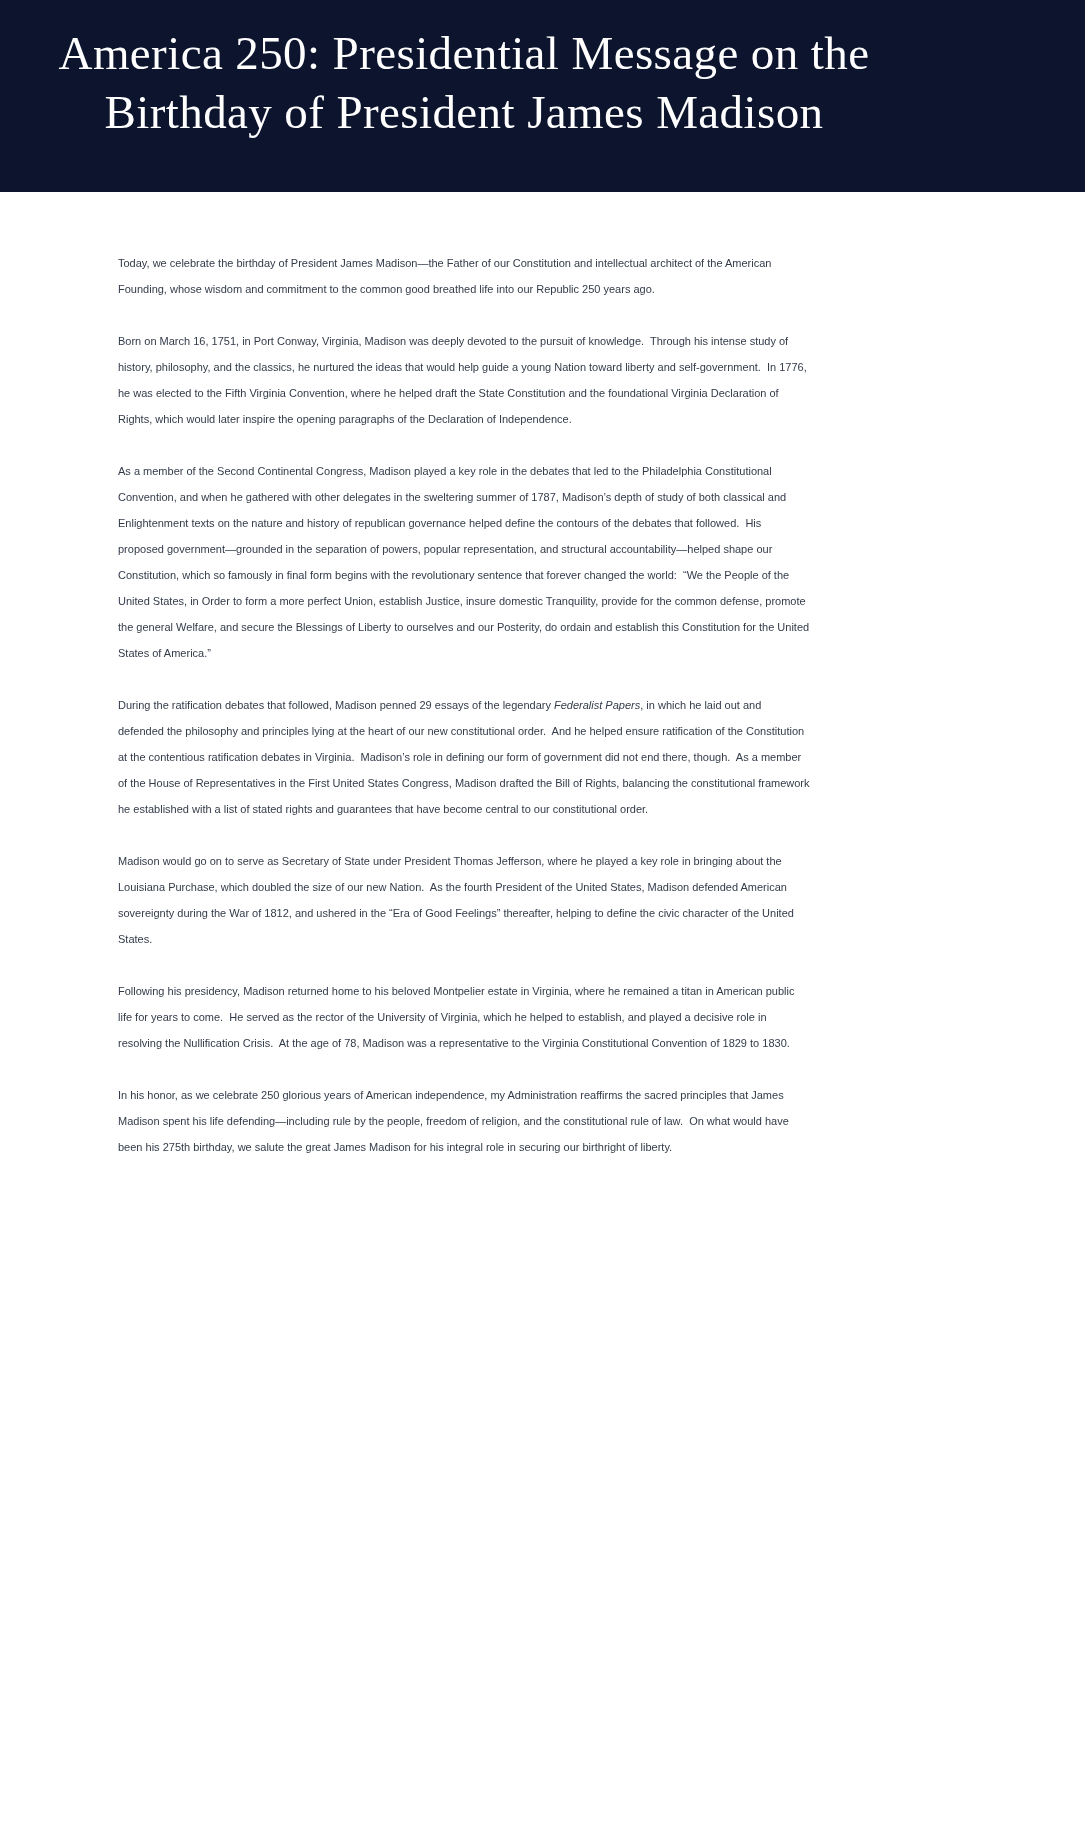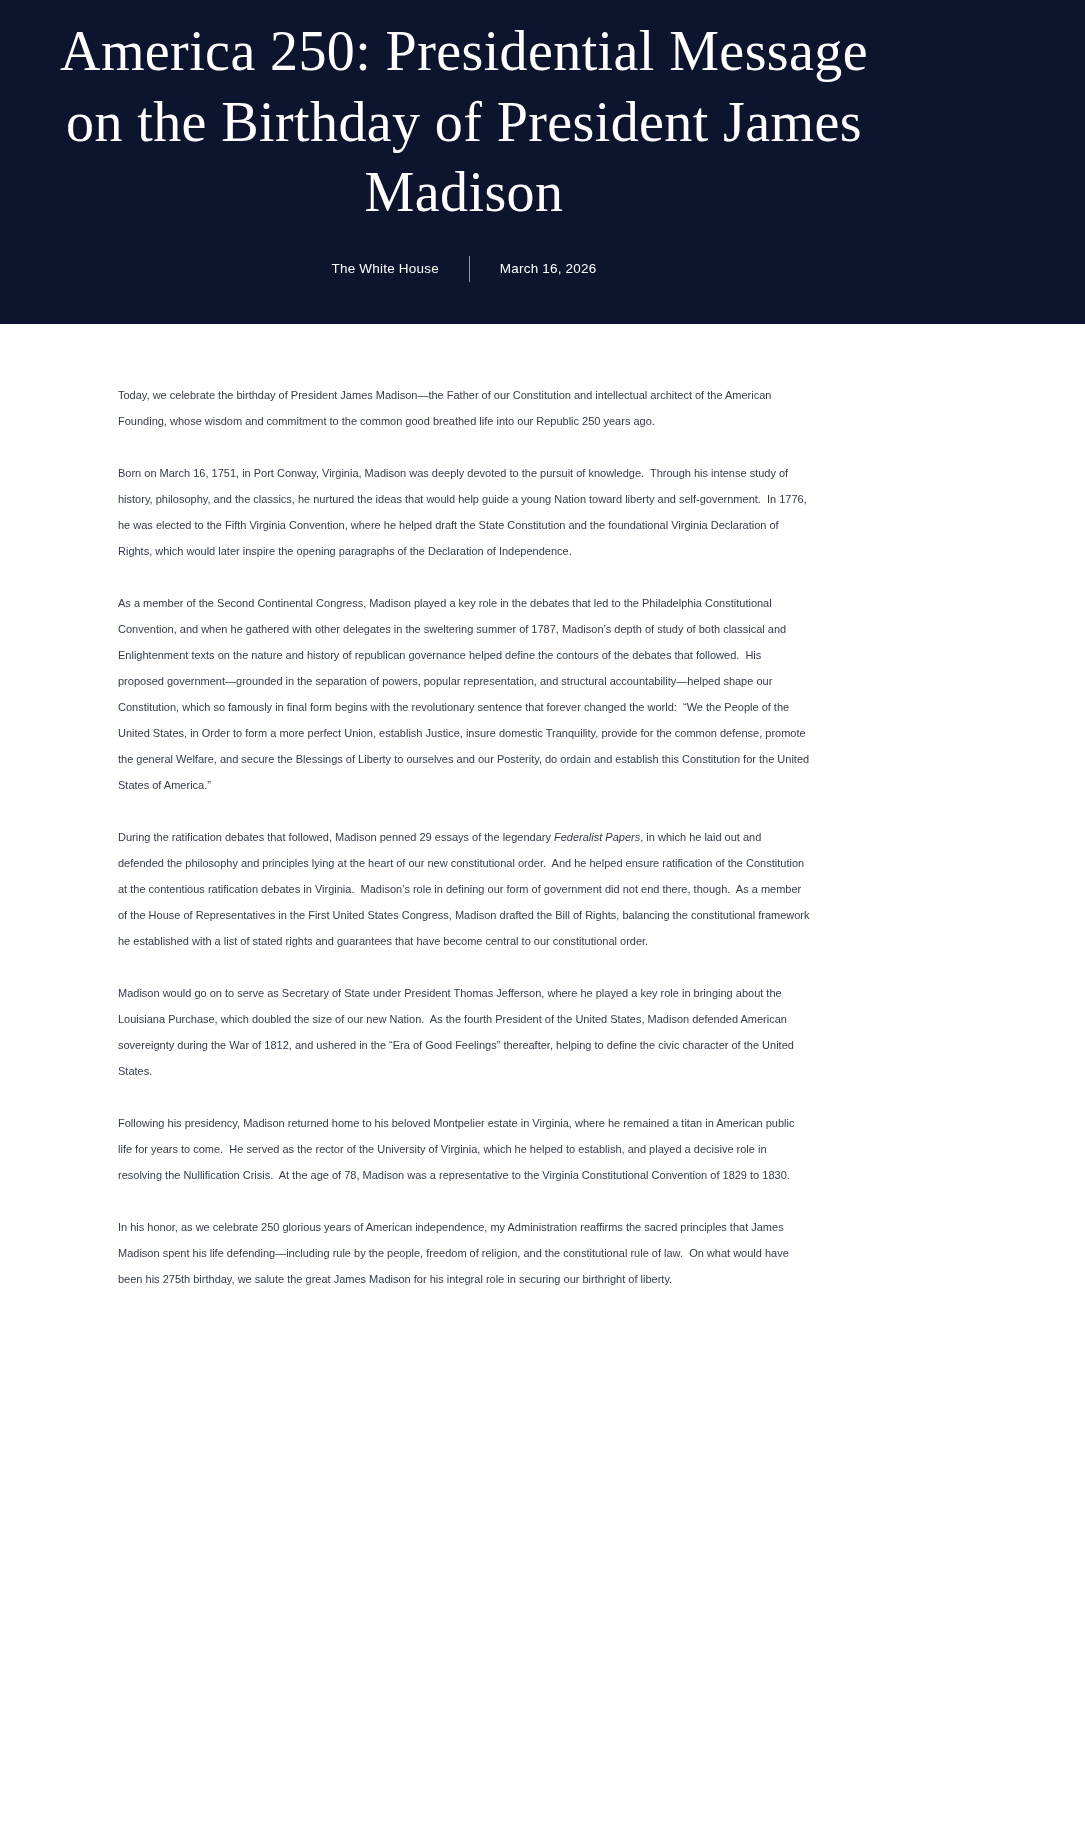--- a/index.html
+++ b/index.html
@@ -18,26 +18,26 @@
   
   .hero {
     width: 100%;
     background: #0d152e;
     padding: 16px 0 42px 0;
   }
   .hero-inner {
     width: 928px; 
   }
   .page-title {
-    margin: 0 auto;
+    margin: 8px auto;
     max-width: 850px;
     color: #ffffff;
     font-family: "Liberation Serif", serif;
     font-weight: 400;
-    font-size: 56px;
+    font-size: 47px;
     line-height: 1.26;
     text-align: center;
     letter-spacing: 0.4px;
   }
   .meta-row {
     margin-top: 28px;
     display: flex;
     align-items: center;
     justify-content: center;
     color: #ffffff;
@@ -70,25 +70,20 @@
   }
 </style>
 </head>
 <body>
 
 <div class="page">
 
   <header class="hero">
     <div class="hero-inner">
       <h1 class="page-title">America 250: Presidential Message on the Birthday of President James Madison</h1>
-      <div class="meta-row">
-        <span class="meta-source">The White House</span>
-        <span class="meta-divider"></span>
-        <span class="meta-date">March 16, 2026</span>
-      </div>
     </div>
   </header>
 
   <main class="main-area">
     <div class="article">
         <p class="para">Today, we celebrate the birthday of President James Madison—the Father of our Constitution and intellectual architect of the American Founding, whose wisdom and commitment to the common good breathed life into our Republic 250 years ago.</p>
         <p class="para">Born on March 16, 1751, in Port Conway, Virginia, Madison was deeply devoted to the pursuit of knowledge.  Through his intense study of history, philosophy, and the classics, he nurtured the ideas that would help guide a young Nation toward liberty and self-government.  In 1776, he was elected to the Fifth Virginia Convention, where he helped draft the State Constitution and the foundational Virginia Declaration of Rights, which would later inspire the opening paragraphs of the Declaration of Independence.</p>
         <p class="para">As a member of the Second Continental Congress, Madison played a key role in the debates that led to the Philadelphia Constitutional Convention, and when he gathered with other delegates in the sweltering summer of 1787, Madison’s depth of study of both classical and Enlightenment texts on the nature and history of republican governance helped define the contours of the debates that followed.  His proposed government—grounded in the separation of powers, popular representation, and structural accountability—helped shape our Constitution, which so famously in final form begins with the revolutionary sentence that forever changed the world:  “We the People of the United States, in Order to form a more perfect Union, establish Justice, insure domestic Tranquility, provide for the common defense, promote the general Welfare, and secure the Blessings of Liberty to ourselves and our Posterity, do ordain and establish this Constitution for the United States of America.”</p>
         <p class="para"><span>During the ratification debates that followed, Madison penned 29 essays of the legendary </span><em>Federalist Papers</em><span>, in which he laid out and defended the philosophy and principles lying at the heart of our new constitutional order.  And he helped ensure ratification of the Constitution at the contentious ratification debates in Virginia.  Madison’s role in defining our form of government did not end there, though.  As a member of the House of Representatives in the First United States Congress, Madison drafted the Bill of Rights, balancing the constitutional framework he established with a list of stated rights and guarantees that have become central to our constitutional order.</span></p>
         <p class="para">Madison would go on to serve as Secretary of State under President Thomas Jefferson, where he played a key role in bringing about the Louisiana Purchase, which doubled the size of our new Nation.  As the fourth President of the United States, Madison defended American sovereignty during the War of 1812, and ushered in the “Era of Good Feelings” thereafter, helping to define the civic character of the United States.</p>

